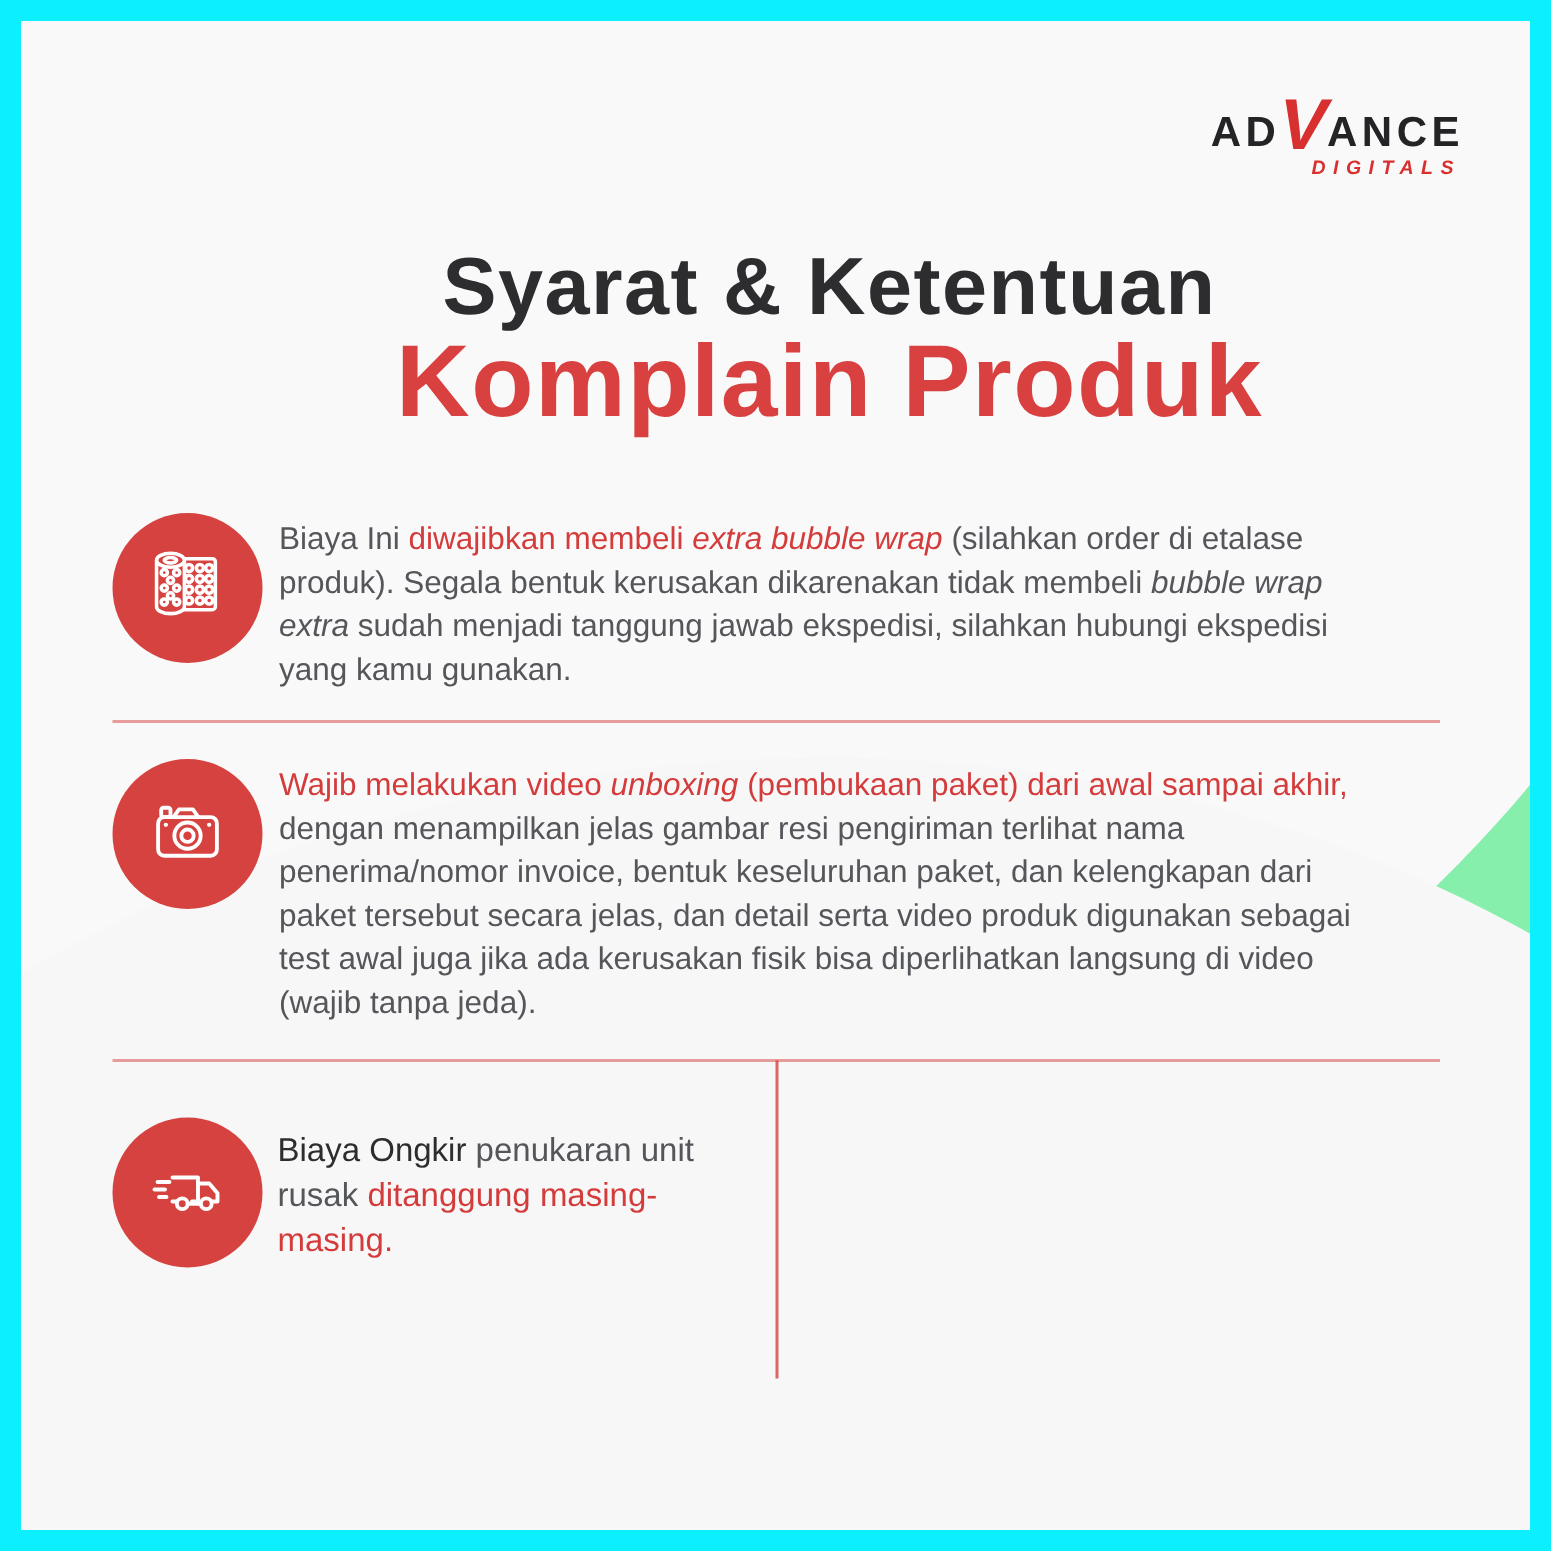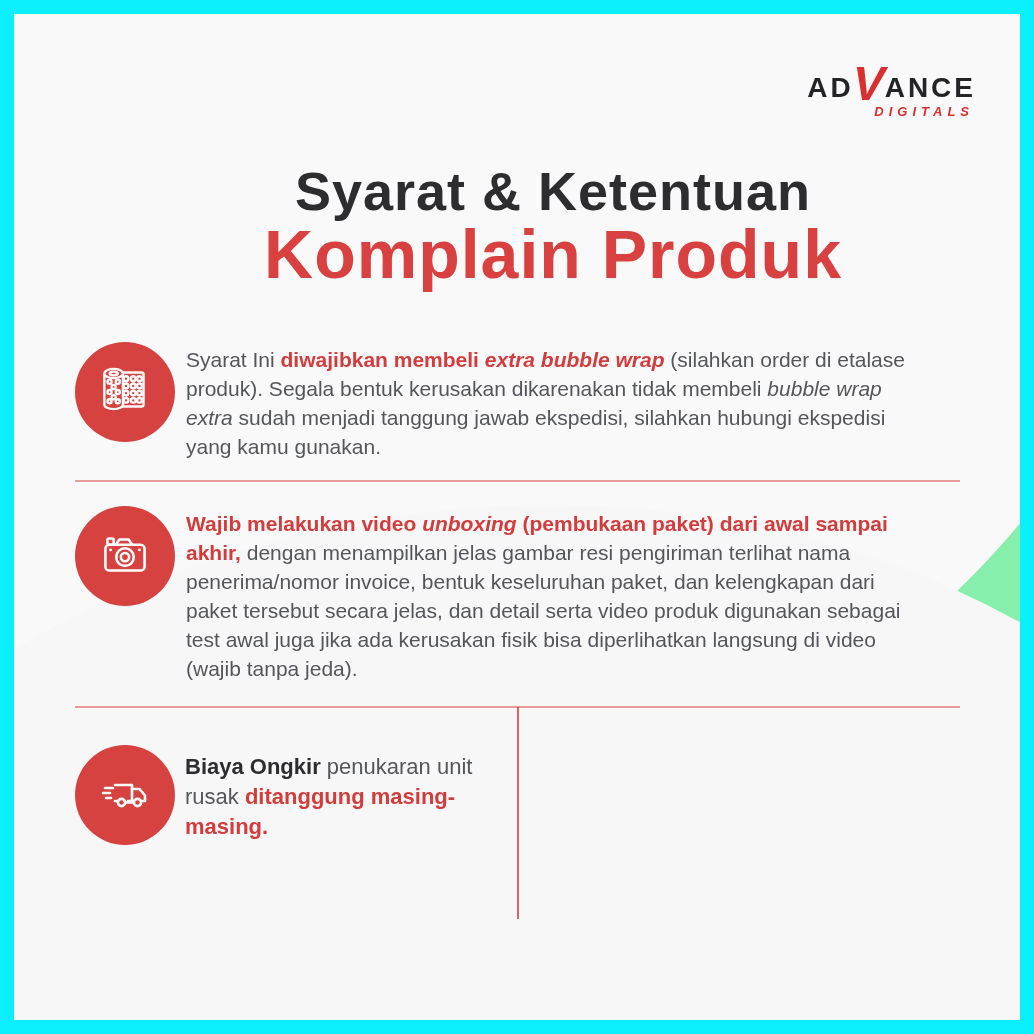--- a/index.html
+++ b/index.html
@@ -53,21 +53,21 @@
   .sec4{top:716px;left:536px;}
   .sec4 .icon-circle{margin-top:18px;}
   .sec4 .sec-text{width:300px;margin-left:14px;margin-top:4px;font-size:22px;line-height:30px;color:#505054;}
 
   .hdiv{height:2px;background:rgba(214,66,62,0.5);left:61px;right:60px;}
   .hdiv1{top:466px;}
   .hdiv2{top:692px;}
   .vdiv{width:2px;background:rgba(210,55,52,0.75);left:503px;top:693px;height:212px;}
 
   
-  .b{font-weight:bold;}
+  .b{font-weight:normal;}
   .i{font-style:italic;text-align:center;}
   .r{color:#D43C3C;}
   .d{color:#2D2D2F;}
 </style>
 </head>
 <body>
 
 <div class="card">
   <div class="sw1"></div>
   <div class="sw2"></div>
@@ -113,21 +113,21 @@
             <circle cx="21" cy="29" r="2"></circle>
             <circle cx="17" cy="34" r="2"></circle>
               <circle cx="25" cy="34" r="2"></circle>
             <circle cx="21" cy="39" r="2"></circle>
             <circle cx="17" cy="43" r="2"></circle>
               <circle cx="25" cy="43" r="2"></circle>
           </g>
         </svg>
       </span>
     </div>
-    <div class="sec-text"><span>Syarat Ini </span><span class="b r">diwajibkan membeli </span><span class="b i r">extra bubble wrap</span><span> (silahkan order di etalase produk). Segala bentuk kerusakan dikarenakan tidak membeli </span><span class="i">bubble wrap extra</span><span> sudah menjadi tanggung jawab ekspedisi, silahkan hubungi ekspedisi yang kamu gunakan.</span></div>
+    <div class="sec-text"><span>Biaya Ini </span><span class="b r">diwajibkan membeli </span><span class="b i r">extra bubble wrap</span><span> (silahkan order di etalase produk). Segala bentuk kerusakan dikarenakan tidak membeli </span><span class="i">bubble wrap extra</span><span> sudah menjadi tanggung jawab ekspedisi, silahkan hubungi ekspedisi yang kamu gunakan.</span></div>
   </div>
 
   <div class="hdiv hdiv1 z"></div>
 
   <div class="sec sec2 z">
     <div class="icon-circle">
       <span>
         <svg width="66" height="66" viewBox="0 0 64 64">
           <g fill="none" stroke="#ffffff" stroke-width="2.5" stroke-linejoin="round">
             <rect x="13" y="23" width="38" height="25" rx="4"></rect>

